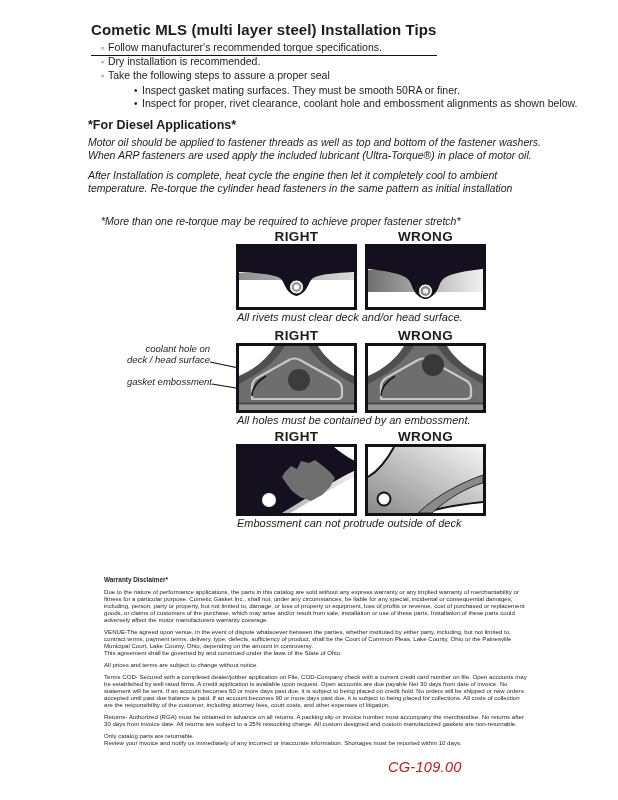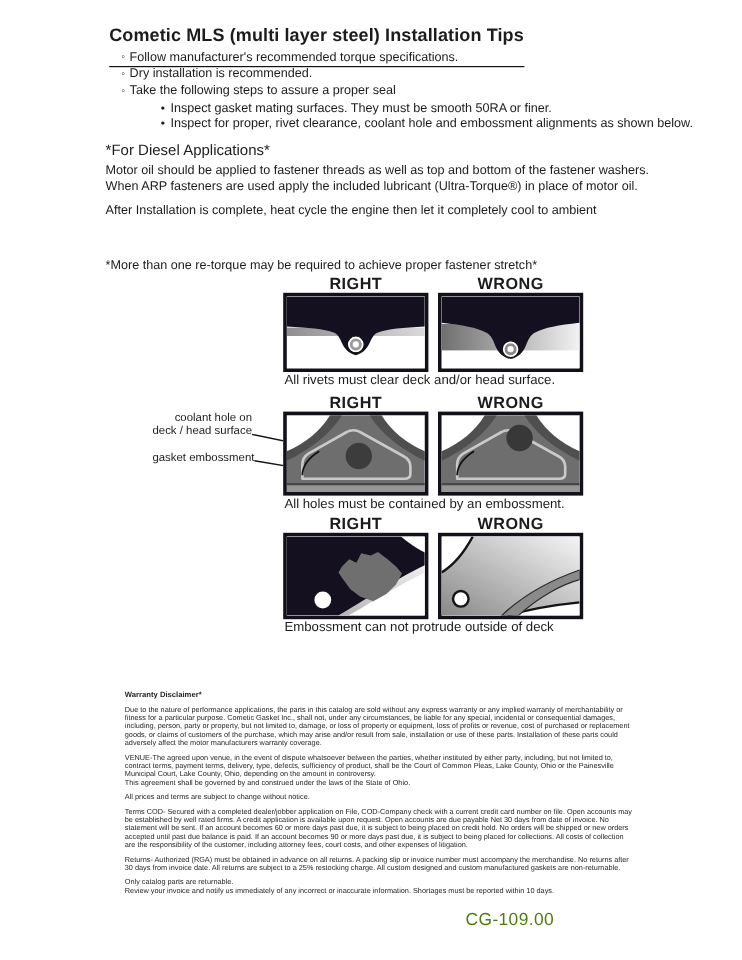--- a/index.html
+++ b/index.html
@@ -1,36 +1,36 @@
 <!DOCTYPE html>
 <html><head>
 <meta charset="utf-8">
 <style>
   html,body { margin:0; padding:0; background:#ffffff; }
   .page {
     position:relative; width:618px; height:800px; background:#ffffff; overflow:hidden;
     font-family:"Liberation Sans", sans-serif; color:#1c1c1c;
   }
-  .nw { white-space:nowrap; }
+  .nw { white-space:nowrap;font-style:italic; }
 
   .title {
     position:absolute; left:91px; top:21px;
     font-size:15px; font-weight:bold; letter-spacing:0.1px;
     border-bottom:1.6px solid #111; padding-bottom:17px;
   }
 
   .tips { position:absolute; left:87px; top:41px; font-size:10.5px; line-height:13.7px;margin-left:14px; }
   .tips .b  { white-space:nowrap; }
   .tips .sb { white-space:nowrap; padding-left:33px; }
   .mk  { display:inline-block; width:7px; font-size:9px; vertical-align:0.5px; }
   .mk2 { display:inline-block; width:8px; font-size:10px; }
 
-  .diesel-h { position:absolute; left:88px; top:118px; font-size:12.5px; font-weight:normal; }
+  .diesel-h { position:absolute; left:88px; top:118px; font-size:12.5px; font-weight:bold; }
   .bodypara { position:absolute; left:88px; font-size:10.5px; line-height:13.4px; }
-  .p1 { top:136px; } .p2 { top:169px; } .pnote { top:215px; }
+  .p1 { top:136px; } .p2 { top:169px; } .pnote { top:215px;margin-left:13px; }
 
   .dg-label { position:absolute; width:121px; text-align:center; font-size:13.5px; font-weight:bold; letter-spacing:0.4px; }
   .dg-box   { position:absolute; width:115px; border:3px solid #131019; background:#fff; }
   .dg-box svg { display:block; }
   .colA { left:236px; } .colB { left:365px; }
   .r1l { top:229px; } .r1b { top:244px; height:60px; }
   .r2l { top:328px; } .r2b { top:343px; height:64px; }
   .r3l { top:429px; } .r3b { top:444px; height:66px; }
   .dg-caption { position:absolute; left:237px; font-size:11px; line-height:12.5px; }
   .c1 { top:311px;text-align:center; } .c2 { top:414px; } .c3 { top:517px; }
@@ -38,21 +38,21 @@
   .side-label { position:absolute; text-align:right; font-size:9.5px; line-height:10.6px; }
   .lab-cool   { left:95px; top:344px; width:115px; }
   .lab-emb    { left:93px; top:377px; width:119px; }
   .leaders    { position:absolute; left:208px; top:355px; }
 
   .disc { position:absolute; left:104px; top:576px; font-size:6.1px; line-height:7px; color:#252525; }
   .disc .hd { font-weight:bold; font-size:6.4px; margin-bottom:4.5px; }
   .dpar { margin-bottom:5px; }
   .dpar div { white-space:nowrap; }
 
-  .pagenum { position:absolute; left:388px; top:759px; font-size:14.5px; letter-spacing:0.3px; color:#4d7c0f; }
+  .pagenum { position:absolute; left:388px; top:759px; font-size:14.5px; letter-spacing:0.3px; color:#b91c1c; }
 </style>
 </head>
 <body>
 
 <div class="page">
 
   <div class="title">Cometic MLS (multi layer steel) Installation Tips</div>
 
   <div class="tips">
     <div class="b"><span class="mk">◦</span><span>Follow manufacturer's recommended torque specifications.</span></div>
@@ -64,20 +64,21 @@
 
   <div class="diesel-h">*For Diesel Applications*</div>
 
   <div class="bodypara p1">
     <div class="nw">Motor oil should be applied to fastener threads as well as top and bottom of the fastener washers.</div>
     <div class="nw">When ARP fasteners are used apply the included lubricant (Ultra-Torque®) in place of motor oil.</div>
   </div>
 
   <div class="bodypara p2">
     <div class="nw">After Installation is complete, heat cycle the engine then let it completely cool to ambient</div>
+    <div class="nw">temperature. Re-torque the cylinder head fasteners in the same pattern as initial installation</div>
   </div>
 
   <div class="bodypara pnote nw">*More than one re-torque may be required to achieve proper fastener stretch*</div>
 
   <div class="dg-label r1l colA">RIGHT</div>
   <div class="dg-label r1l colB">WRONG</div>
 
   <div class="dg-box r1b colA">
     <svg width="115" height="60" viewBox="0 0 115 60">
       <defs>

